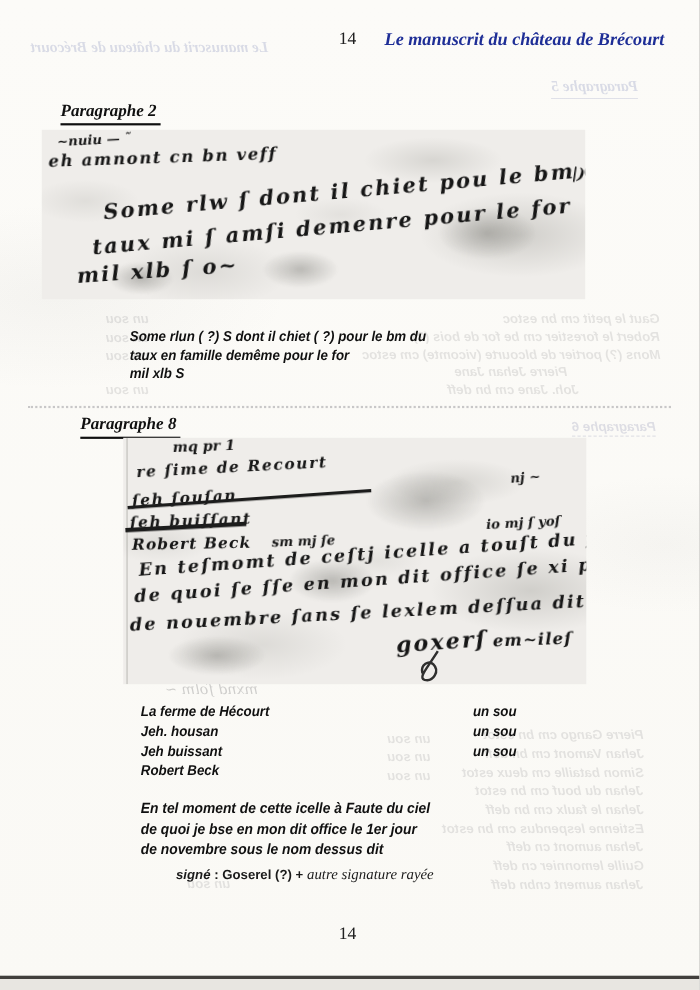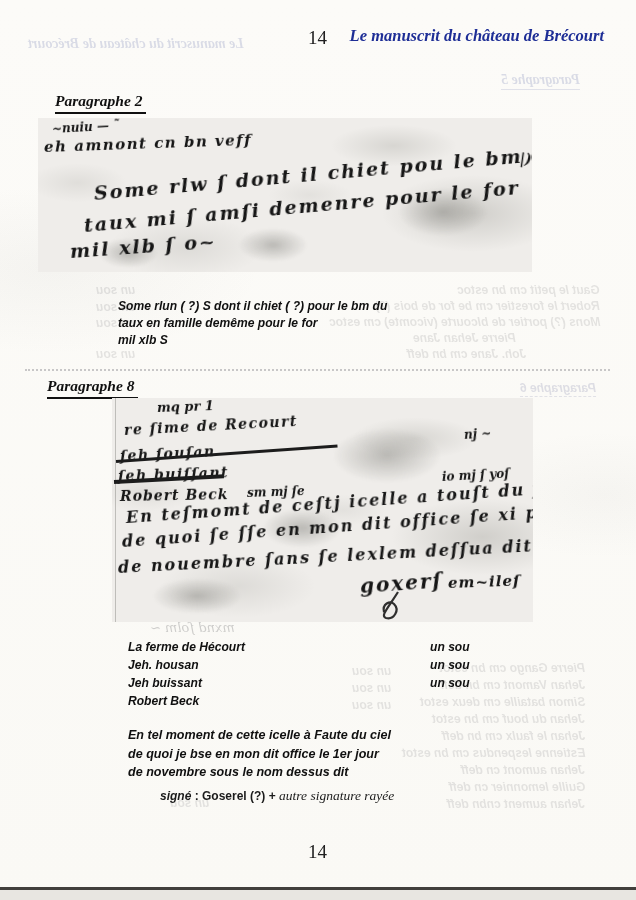--- a/index.html
+++ b/index.html
@@ -8,21 +8,21 @@
     background:#fbfaf7;
     background-image:
       radial-gradient(ellipse 300px 120px at 8% 30%, rgba(150,150,145,0.07), transparent 70%),
       radial-gradient(ellipse 200px 90px at 95% 55%, rgba(150,150,145,0.06), transparent 70%),
       linear-gradient(#fcfbf8, #faf9f5);
     font-family:"Liberation Serif", serif; color:#1a1a1a;
   }
   .abs{position:absolute; white-space:nowrap;}
   .mirror{transform:scaleX(-1);}
   
-  .pgnum{font-size:19px; color:#202020;}
+  .pgnum{font-size:16px; color:#202020;}
   .doc-title{font-size:16.5px; font-weight:bold; font-style:italic; color:#1e2e96; text-align:right;}
   
   .bleed-blue{color:rgba(35,55,135,0.16); font-weight:bold; font-style:italic;}
   .bleed-txt{color:rgba(20,20,25,0.10); font-weight:bold; font-style:italic;
              font-family:"Liberation Sans", sans-serif; font-size:12px;}
   .bleed-ink{color:rgba(50,50,55,0.22); font-style:italic; font-family:"DejaVu Serif", serif;
              filter:blur(0.4px); font-size:13px;}
   
   .para-head{font-size:15.5px; font-weight:bold; font-style:italic; color:#101010;
              border-bottom:2px solid #101010; padding:0 4px 2px 0; display:inline-block;}
@@ -116,21 +116,21 @@
   </div>
 
   <div class="abs trans" style="left:118px; top:297px;">
     <div>Some  rlun ( ?) S dont il chiet ( ?) pour le bm du</div>
     <div>taux en famille demême pour le for</div>
     <div>mil xlb S</div>
   </div>
 
   <div class="abs dotline" style="left:25px; top:369px; width:585px;"></div>
 
-  <div class="abs" style="left:47px; top:377px;text-decoration:underline;">
+  <div class="abs" style="left:73px; top:377px;text-decoration:underline;">
     <span class="para-head">Paragraphe 8</span>
   </div>
 
   <div class="abs ms" style="left:112px; top:398px; width:421px; height:224px;">
     <div style="position:absolute; left:3px; top:0; width:1px; height:224px; background:rgba(100,100,95,0.35);"></div>
     <div class="blot" style="left:220px; top:30px; width:110px; height:55px;"></div>
     <div class="blot" style="left:150px; top:110px; width:80px; height:40px;"></div>
     <div class="blot" style="left:40px; top:180px; width:90px; height:36px;"></div>
     <span class="ink" style="left:45px; top:2px; font-size:13px; transform:rotate(-2deg);">mq pr 1</span>
     <span class="ink" style="left:12px; top:24px; font-size:14px; letter-spacing:1.5px; transform:rotate(-3deg);">re ſime de Recourt</span>

